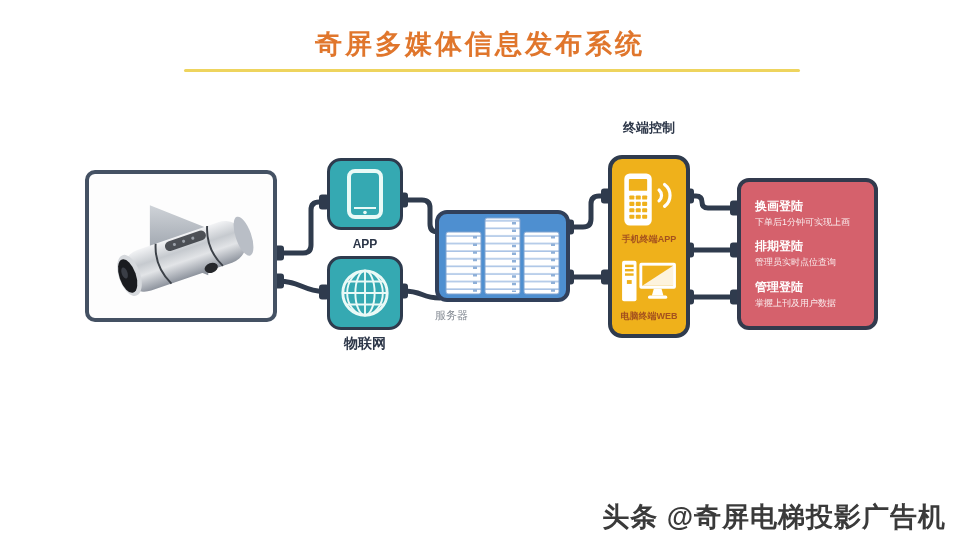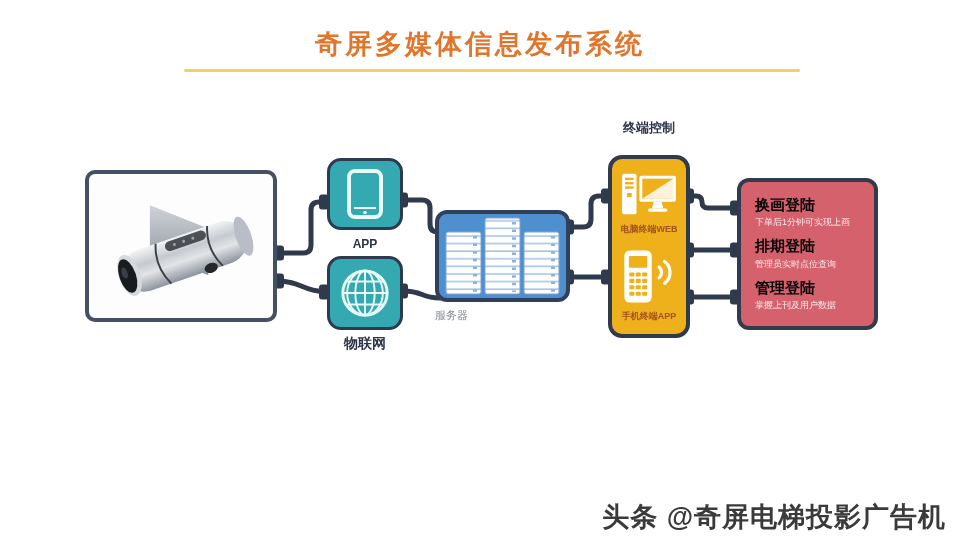--- a/index.html
+++ b/index.html
@@ -41,21 +41,21 @@
     border:4px solid #2f3b4d;border-radius:14px;z-index:2;box-sizing:border-box;
     display:flex;flex-direction:column;justify-content:space-evenly;align-items:center;
   }
   .term-item{display:flex;flex-direction:column;align-items:center;}
   .term-text{font-size:9px;font-weight:bold;color:#a4511e;margin-top:3px;white-space:nowrap;}
   .red-box{
     left:737px;top:178px;width:141px;height:152px;background:#d5616c;
     border:4px solid #323a4d;border-radius:12px;z-index:2;box-sizing:border-box;
     display:flex;flex-direction:column;justify-content:space-evenly;padding:6px 14px;
   }
-  .login-title{font-size:15px;font-weight:bold;color:#000000;line-height:1.25;}
+  .login-title{font-size:12px;font-weight:bold;color:#ffffff;line-height:1.25;}
   .login-desc{font-size:9px;color:rgba(255,255,255,0.88);margin-top:2px;white-space:nowrap;}
   .watermark{
     right:14px;top:499px;font-size:27px;font-weight:bold;color:#3a3a3a;z-index:3;
     text-shadow:2px 2px 0 #ffffff,1px 1px 0 #ffffff;letter-spacing:1px;
   }
   svg{display:block;}
   .wires{left:0;top:0;z-index:1;}
 </style>
 </head>
 <body>
@@ -172,35 +172,20 @@
         <line x1="114" y1="22" x2="114" y2="78"></line>
         <line x1="75" y1="8" x2="75" y2="78"></line>
       </g>
     </svg>
   </div>
   <div class="abs dc-caption">服务器</div>
 
   <div class="abs lbl term-label">终端控制</div>
   <div class="abs term-box">
     <div class="term-item">
-      <svg width="62" height="50" viewBox="0 0 64 52">
-        <rect x="4" y="4" width="15" height="42" rx="2" fill="#ffffff"></rect>
-        <rect x="7" y="8" width="9" height="2.5" fill="#efb11b"></rect>
-        <rect x="7" y="12.5" width="9" height="2.5" fill="#efb11b"></rect>
-        <rect x="7" y="17" width="9" height="2.5" fill="#efb11b"></rect>
-        <rect x="9" y="24" width="5" height="4" fill="#efb11b"></rect>
-        <rect x="22" y="6" width="38" height="27" rx="2" fill="#ffffff"></rect>
-        <rect x="25" y="9" width="32" height="21" fill="#efb11b"></rect>
-        <polygon points="25,30 57,9 57,30" fill="rgba(255,255,255,0.85)"></polygon>
-        <polygon points="37,33 45,33 47,40 35,40" fill="#ffffff"></polygon>
-        <rect x="31" y="40" width="20" height="3.5" rx="1.7" fill="#ffffff"></rect>
-      </svg>
-      <div class="term-text">电脑终端WEB</div>
-    </div>
-    <div class="term-item">
       <svg width="64" height="60" viewBox="0 0 70 62">
         <rect x="8" y="2" width="30" height="57" rx="6" fill="#ffffff"></rect>
         <rect x="13" y="8" width="20" height="13" rx="1" fill="#efb11b"></rect>
         <g fill="#efb11b">
           <rect x="13.5" y="26" width="5.5" height="4.5" rx="1"></rect>
             <rect x="20.5" y="26" width="5.5" height="4.5" rx="1"></rect>
             <rect x="27.5" y="26" width="5.5" height="4.5" rx="1"></rect>
           <rect x="13.5" y="33" width="5.5" height="4.5" rx="1"></rect>
             <rect x="20.5" y="33" width="5.5" height="4.5" rx="1"></rect>
             <rect x="27.5" y="33" width="5.5" height="4.5" rx="1"></rect>
@@ -211,20 +196,35 @@
             <rect x="20.5" y="47" width="5.5" height="4.5" rx="1"></rect>
             <rect x="27.5" y="47" width="5.5" height="4.5" rx="1"></rect>
         </g>
         <g stroke="#ffffff" stroke-width="3.5" fill="none" stroke-linecap="round">
           <path d="M46,20 a8,8 0 0 1 0,12"></path>
           <path d="M52,14 a15,15 0 0 1 0,24"></path>
         </g>
       </svg>
       <div class="term-text">手机终端APP</div>
     </div>
+    <div class="term-item">
+      <svg width="62" height="50" viewBox="0 0 64 52">
+        <rect x="4" y="4" width="15" height="42" rx="2" fill="#ffffff"></rect>
+        <rect x="7" y="8" width="9" height="2.5" fill="#efb11b"></rect>
+        <rect x="7" y="12.5" width="9" height="2.5" fill="#efb11b"></rect>
+        <rect x="7" y="17" width="9" height="2.5" fill="#efb11b"></rect>
+        <rect x="9" y="24" width="5" height="4" fill="#efb11b"></rect>
+        <rect x="22" y="6" width="38" height="27" rx="2" fill="#ffffff"></rect>
+        <rect x="25" y="9" width="32" height="21" fill="#efb11b"></rect>
+        <polygon points="25,30 57,9 57,30" fill="rgba(255,255,255,0.85)"></polygon>
+        <polygon points="37,33 45,33 47,40 35,40" fill="#ffffff"></polygon>
+        <rect x="31" y="40" width="20" height="3.5" rx="1.7" fill="#ffffff"></rect>
+      </svg>
+      <div class="term-text">电脑终端WEB</div>
+    </div>
   </div>
 
   <div class="abs red-box">
     <div class="login-item">
       <div class="login-title">换画登陆</div>
       <div class="login-desc">下单后1分钟可实现上画</div>
     </div>
     <div class="login-item">
       <div class="login-title">排期登陆</div>
       <div class="login-desc">管理员实时点位查询</div>

